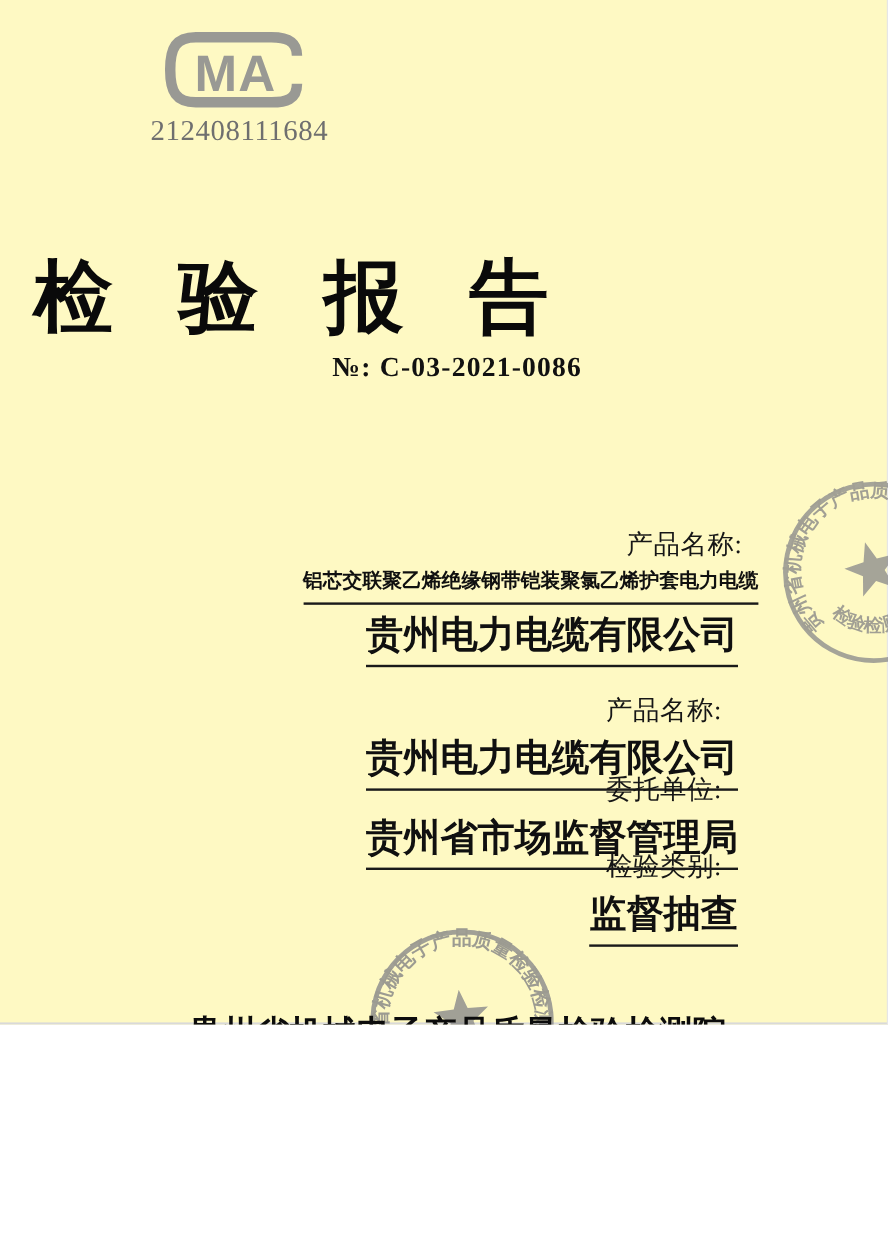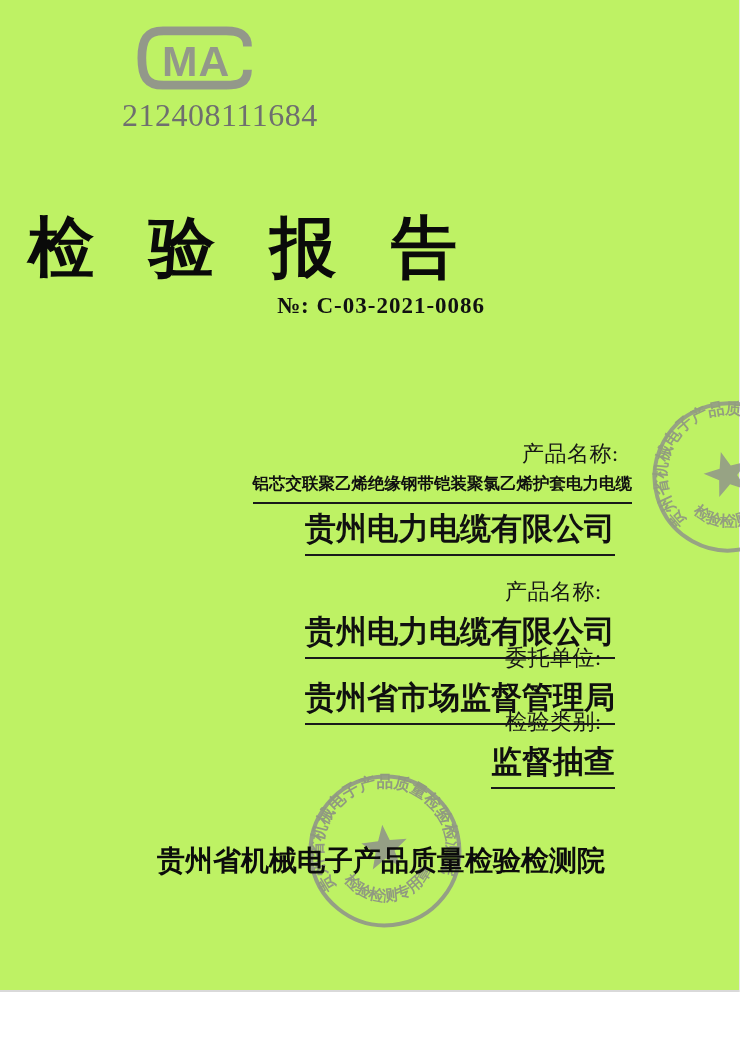--- a/index.html
+++ b/index.html
@@ -1,27 +1,27 @@
 <!DOCTYPE html>
 <html><head>
 <meta charset="utf-8">
 <style>
   html,body { margin:0; padding:0; background:#ffffff; }
   .page {
-    position:relative; width:740px; height:992px;
-    background:#bef264; overflow:hidden;
+    position:relative; width:740px; height:854px;
+    background:#fef9c3; overflow:hidden;
     font-family:"Liberation Serif","DejaVu Serif",serif;
     color:#141414;
   }
 
   
   .cma-block { position:absolute; left:122px; top:26px; width:155px; text-align:center; }
   .cma-logo { display:block; margin:0 auto; opacity:.9; }
   .cma-number {
-    margin-top:1px; font-size:32px; color:#6f6f6f; letter-spacing:0.5px;
+    margin-top:1px; font-size:24px; color:#6f6f6f; letter-spacing:0.5px;
     font-family:"Liberation Serif","DejaVu Serif",serif;
   }
 
   
   .title {
     position:absolute; top:211px; left:28px; right:0;
     display:flex; justify-content:flex-start;
   }
   .title span {
     font-family:"Liberation Sans","DejaVu Sans",sans-serif;

